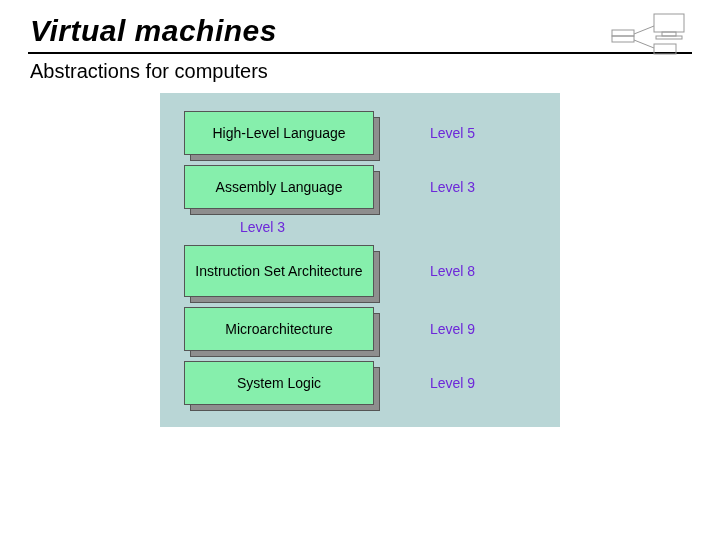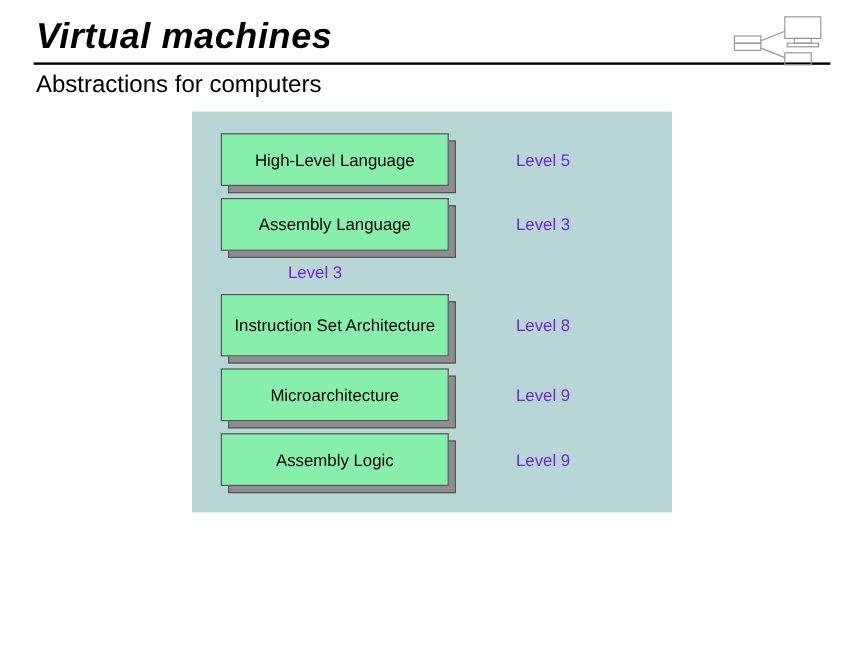--- a/index.html
+++ b/index.html
@@ -150,20 +150,20 @@
         <div class="box3d">
           <div class="box-shadow"></div>
           <div class="box-face">Microarchitecture</div>
         </div>
         <div class="level-label">Level 9</div>
       </div>
 
       <div class="row">
         <div class="box3d">
           <div class="box-shadow"></div>
-          <div class="box-face">Assembly Logic</div>
+          <div class="box-face">System Logic</div>
         </div>
         <div class="level-label">Level 9</div>
       </div>
 
     </div>
   </div>
 </div>
 
 </body></html>

